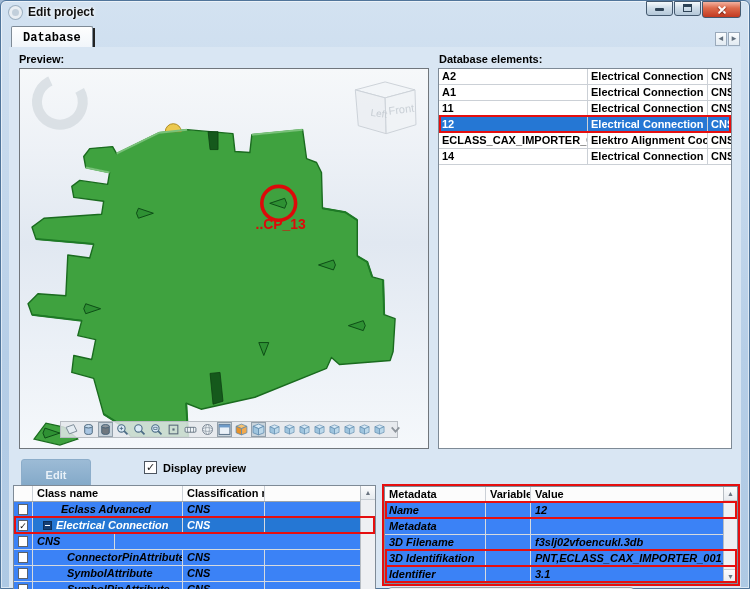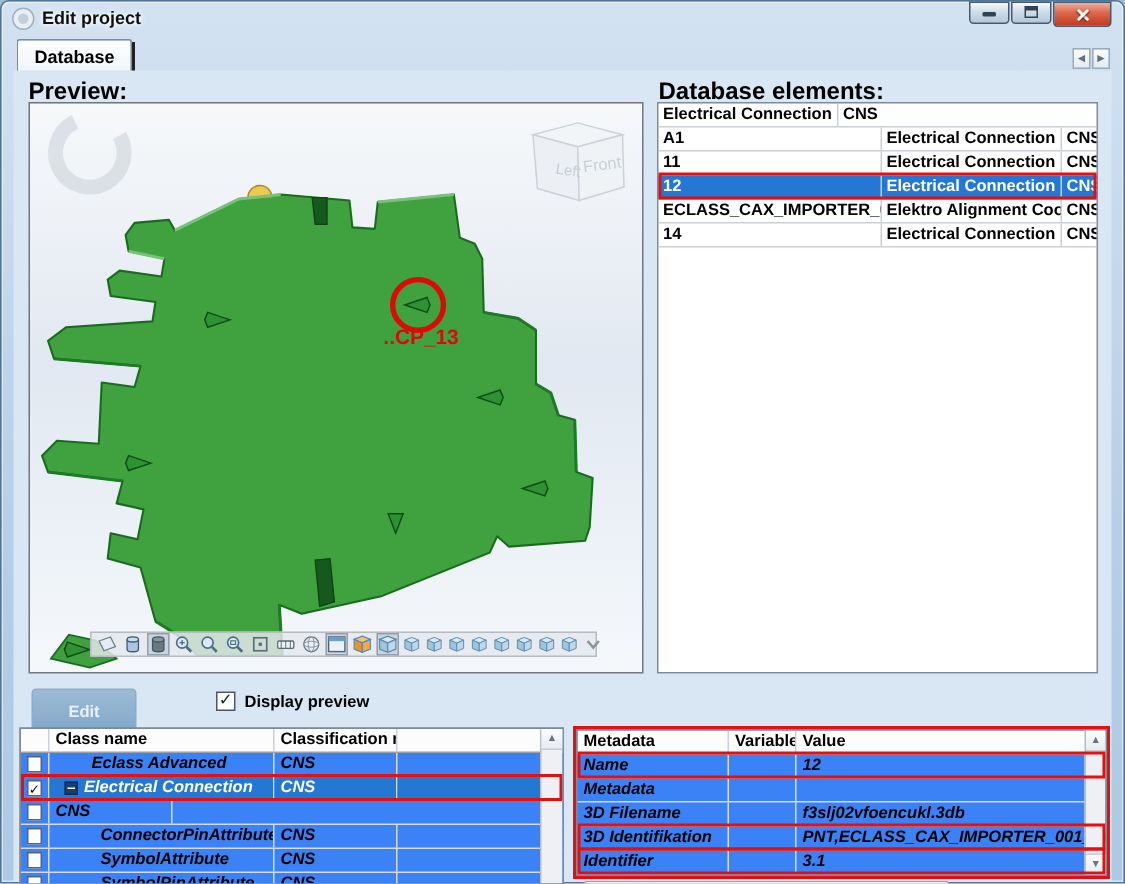--- a/index.html
+++ b/index.html
@@ -20,32 +20,32 @@
           background:linear-gradient(#f6fafc,#cfdde9 45%,#b4c8d9); display:flex; align-items:flex-end; justify-content:center; cursor:default; }
   .wbtn.close { width:39px; height:17px; background:linear-gradient(#f3b2a0,#dd6а4c 40%,#c23a21); background:linear-gradient(#f3b2a0,#dd6b4c 40%,#c23a21); }
   .g-min { width:9px; height:3px; background:#2e4356; border-radius:1px; margin-bottom:4px; }
   .g-max { width:9px; height:8px; border:1px solid #2e4356; border-top:3px solid #2e4356; margin-bottom:3px; background:transparent; }
   .g-close { position:relative; width:11px; height:11px; margin-bottom:2px; }
   .g-close i { position:absolute; left:1px; top:5px; width:10px; height:2px; background:#fff; border-radius:1px;
                box-shadow:0 1px 1px rgba(90,15,5,.6); }
   .g-close i.a { transform:rotate(45deg); } .g-close i.b { transform:rotate(-45deg); }
 
   
-  .tabstrip { position:absolute; top:22px; left:8px; right:8px; height:24px; }
+  .tabstrip { position:absolute; top:22px; left:8px; right:8px; height:24px;font-family:Liberation Mono, monospace; }
   .tab { position:absolute; left:2px; top:3px; height:22px; padding:0 11px; display:flex; align-items:center;
          background:linear-gradient(#fefefe,#f0f5fa); border:1px solid #7e8destruction; border:1px solid #7e8a96; border-bottom:none;
          border-radius:2px 2px 0 0; font-size:12px; font-weight:700; color:#000; }
   .tab::after { content:""; position:absolute; right:-3px; top:1px; bottom:0; width:2px; background:#222; }
   .tab-arrows { position:absolute; right:1px; top:9px; display:flex; gap:1px; }
   .tarrow { width:12px; height:14px; border:1px solid #9aaabb; background:linear-gradient(#fbfdfe,#e2ebf2);
             color:#62707e; font-size:8px; line-height:12px; text-align:center; cursor:default; }
 
   
   .client { position:absolute; top:46px; left:8px; right:8px; bottom:0; background:#d9e6f3; }
-  .sec-label { position:absolute; font-size:16px; font-weight:700; color:#000; }
+  .sec-label { position:absolute; font-size:11px; font-weight:700; color:#000; }
 
   
   .preview { position:absolute; left:10px; top:21px; width:410px; height:381px; border:1px solid #70767c;
              background:linear-gradient(180deg,#f6f8fa 0%,#edf1f6 22%,#e1e8f1 46%,#ecf1f7 75%,#f5f8fb 100%); overflow:hidden; }
   .preview svg.scene { position:absolute; inset:0; width:100%; height:100%; }
   .pv-toolbar { position:absolute; left:40px; top:352px; width:338px; height:17px; display:flex; align-items:center;
                 gap:2px; padding:0 3px; background:rgba(228,231,235,.85); border:1px solid #b7bcc2; }
   .tool { width:15px; height:15px; display:flex; align-items:center; justify-content:center; border:1px solid transparent; }
   .tool.pressed { background:#c9d4dc; border:1px solid #93a0ab; }
   .tool svg { width:13px; height:13px; display:block; }
@@ -323,20 +323,21 @@
           <span class="tool">
             <svg viewBox="0 0 12 12">
               <polyline points="2.5,4 6,8 9.5,4" fill="none" stroke="#8d949b" stroke-width="1.6"></polyline>
             </svg>
           </span>
         </div>
     </div>
 
     <div class="pubbox" id="pub-table">
         <div class="prow">
+          <span class="c c1">A2</span>
           <span class="c c2">Electrical Connection</span>
           <span class="c c3">CNS</span>
         </div>
         <div class="prow">
           <span class="c c1">A1</span>
           <span class="c c2">Electrical Connection</span>
           <span class="c c3">CNS</span>
         </div>
         <div class="prow">
           <span class="c c1">11</span>

